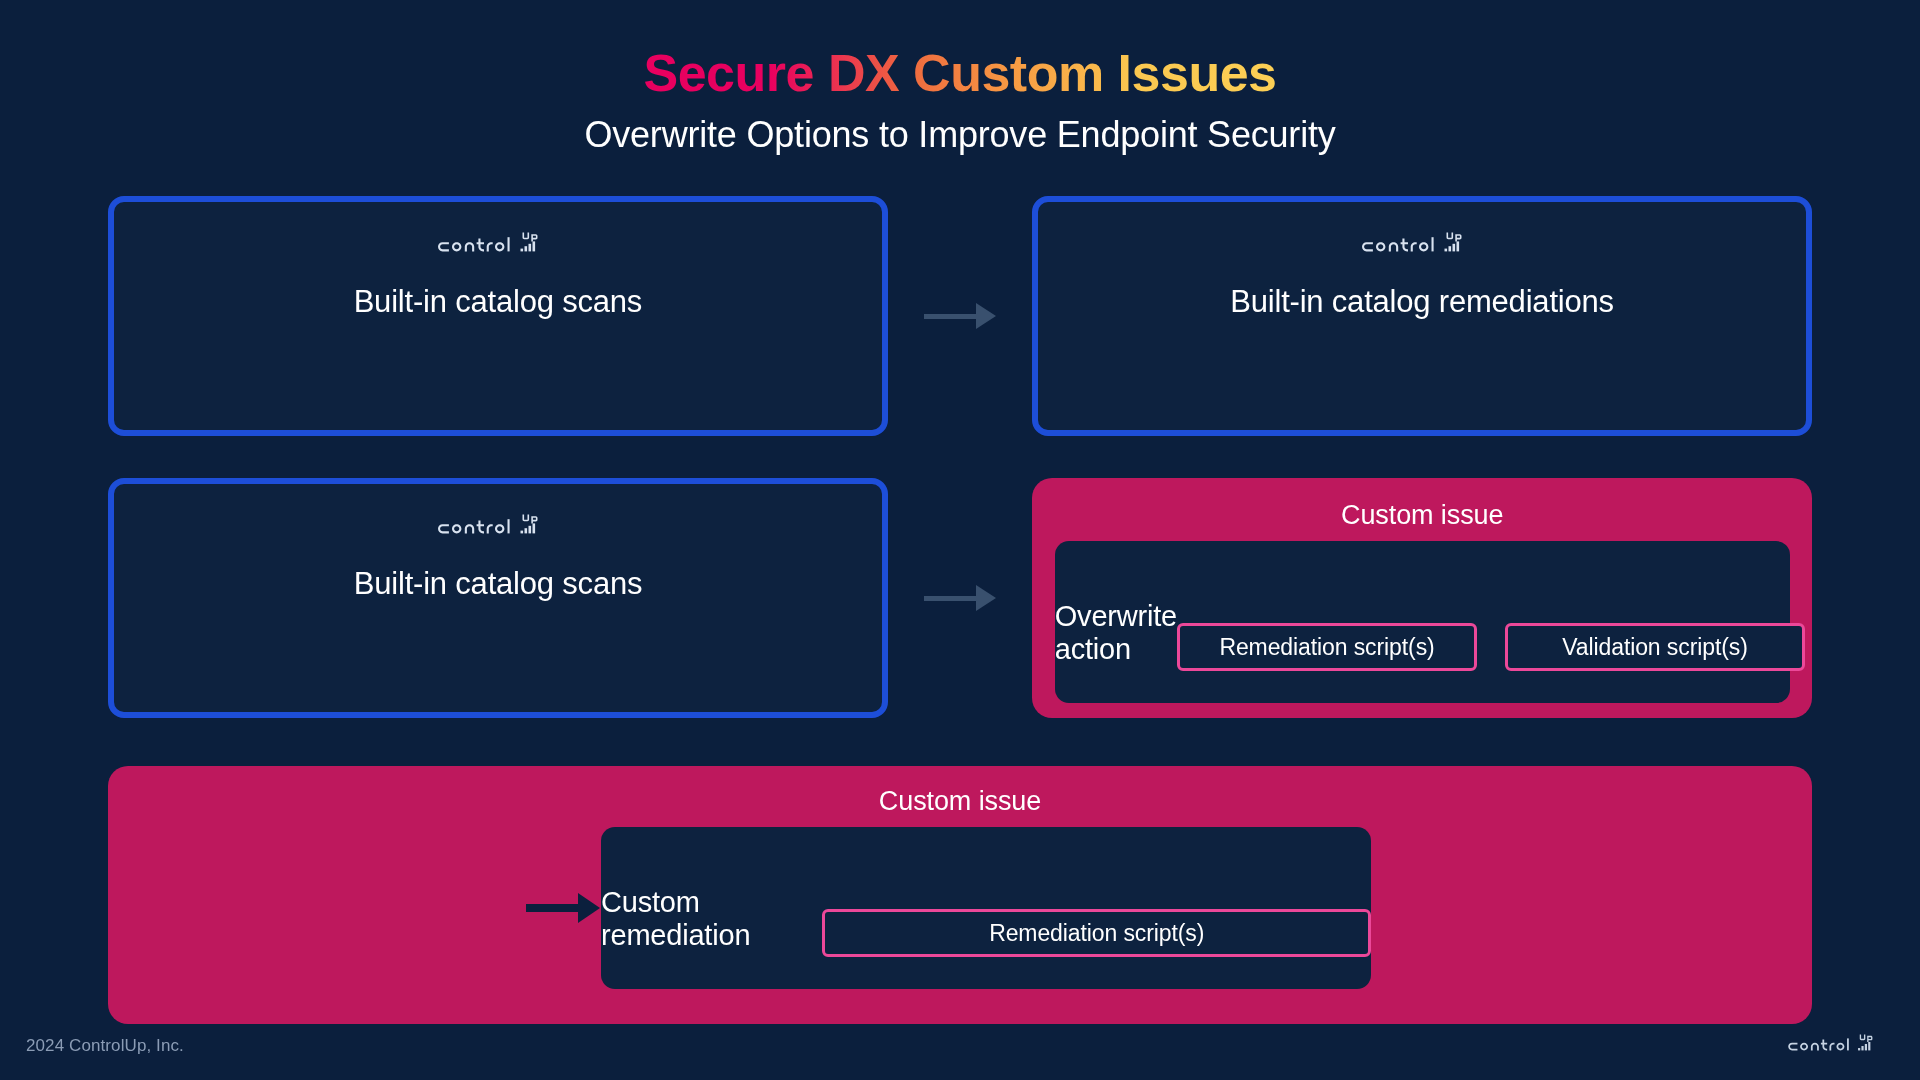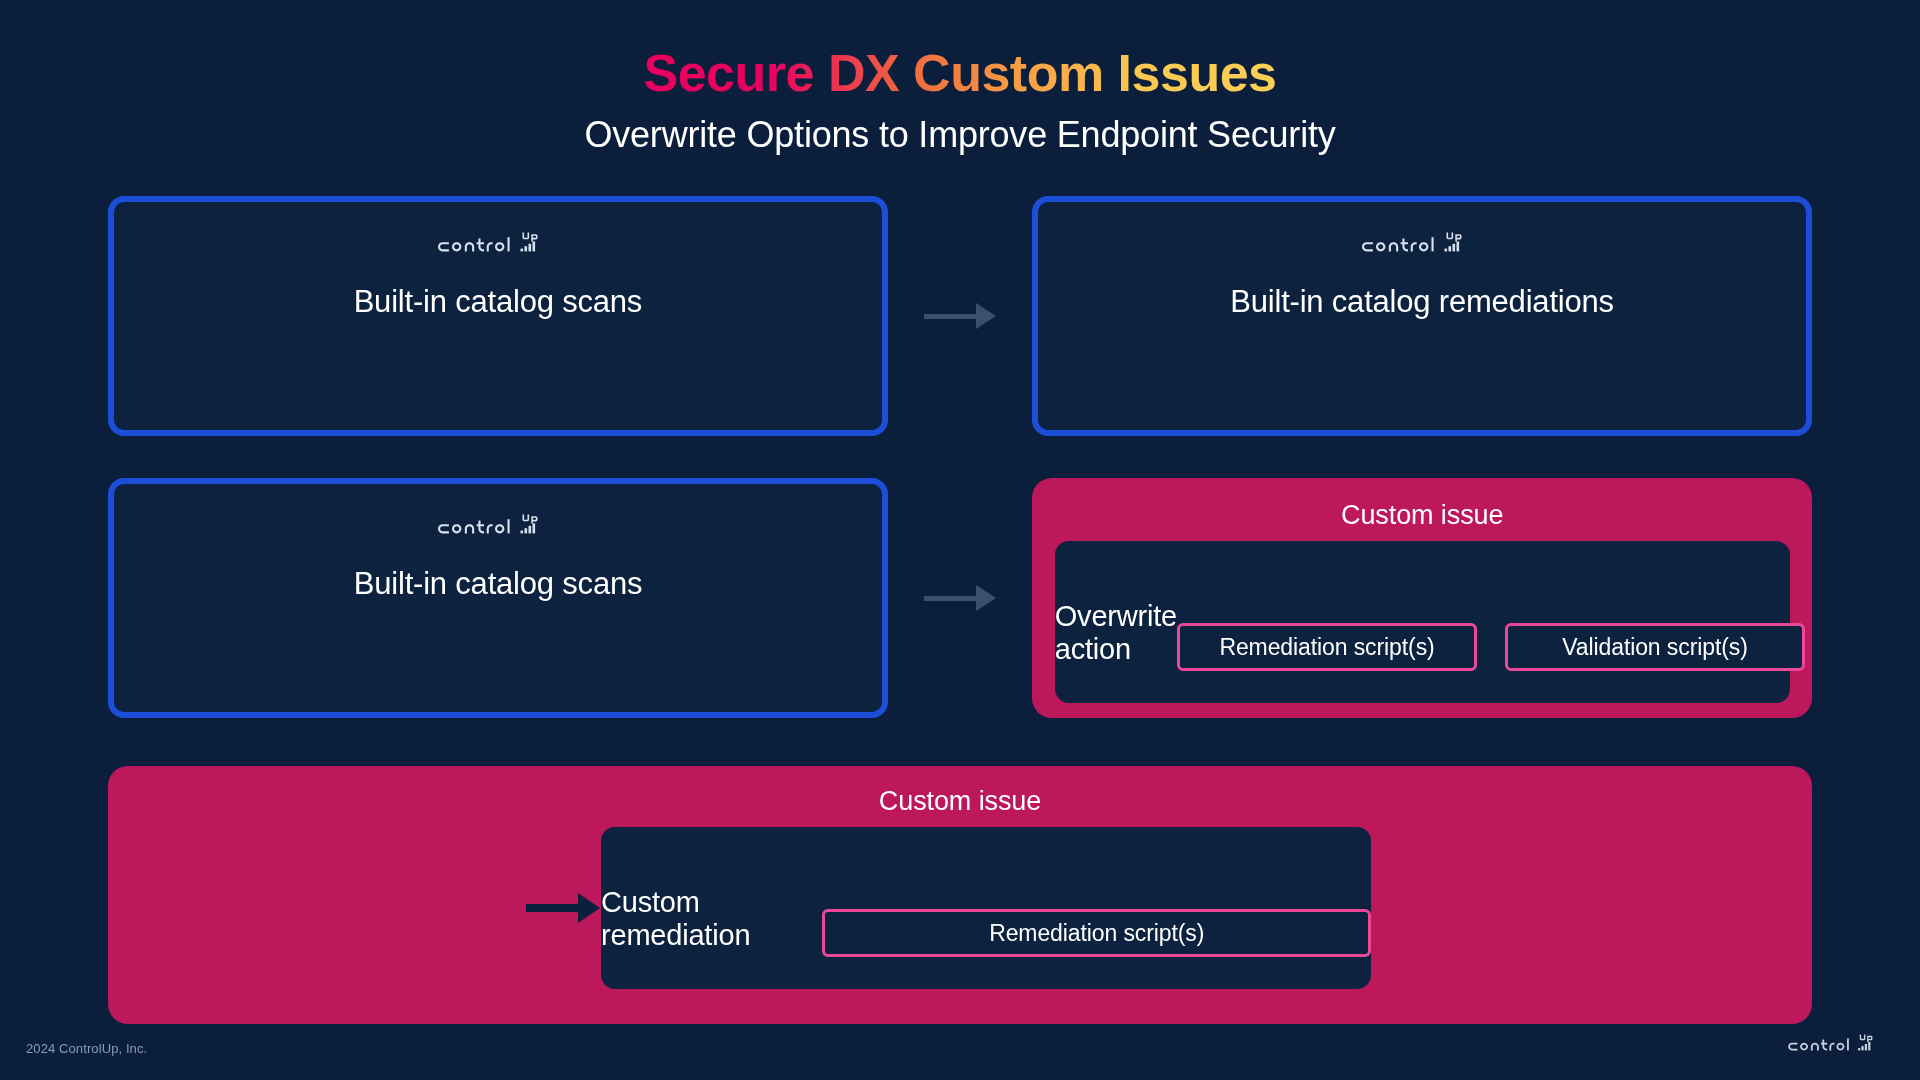--- a/index.html
+++ b/index.html
@@ -229,21 +229,21 @@
     height: 48px;
     margin-top: 28px;
   }
   .panel-wide .connector { width: 76px; }
 
   
   .footer-text {
     position: absolute;
     left: 26px;
     bottom: 24px;
-    font-size: 13px;
+    font-size: 17px;
     color: #8b9cb5;
     letter-spacing: 0.1px;
   }
 
   .footer-logo {
     position: absolute;
     right: 30px;
     bottom: 20px;
   }
 </style>

